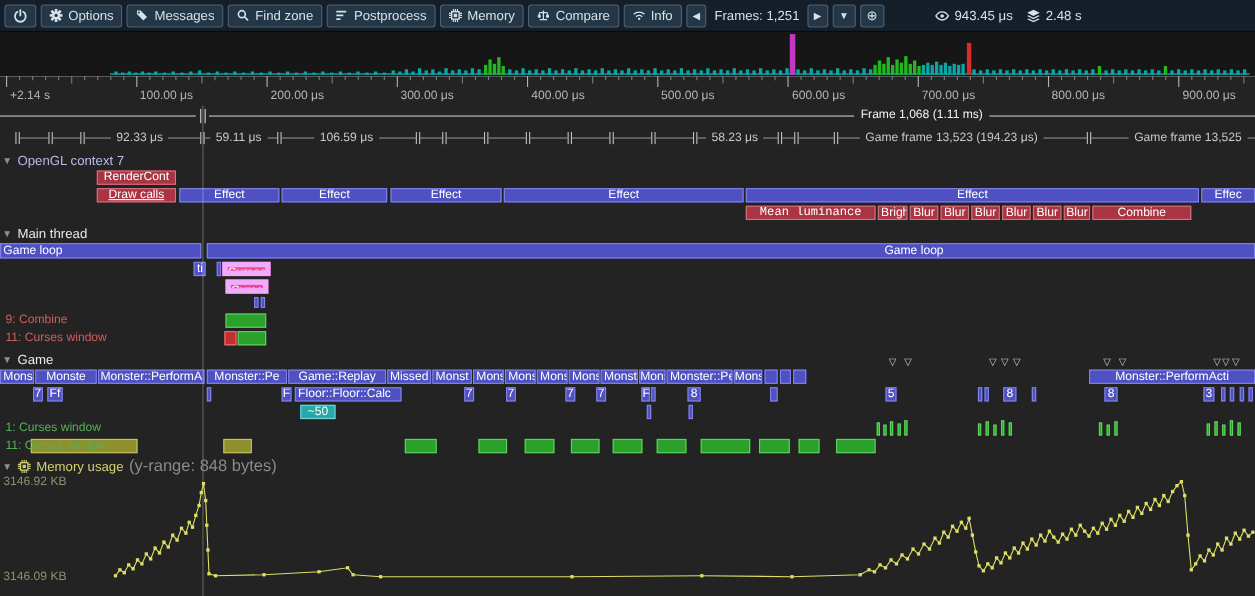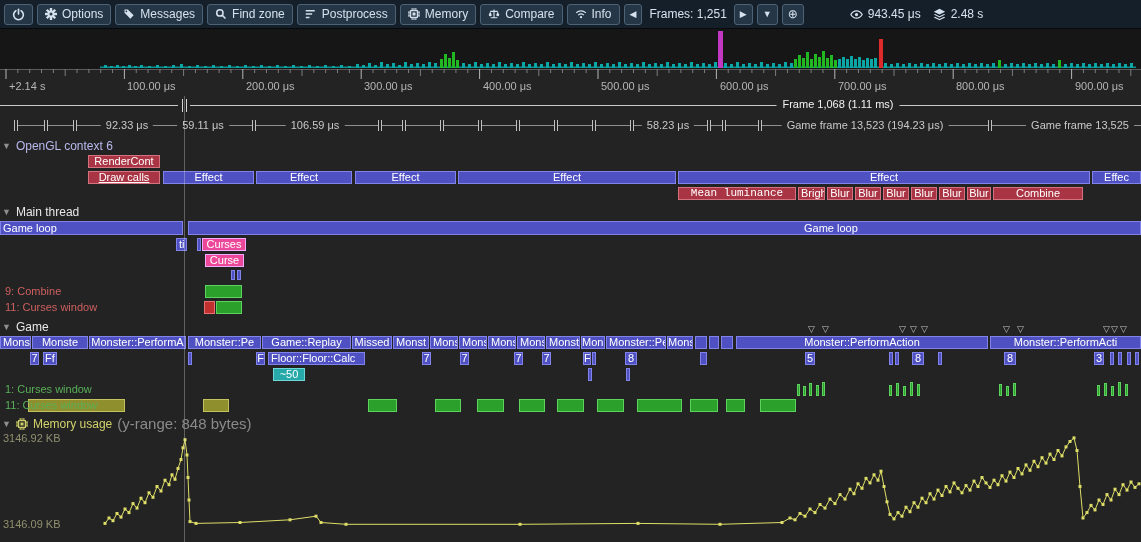--- a/index.html
+++ b/index.html
@@ -33,21 +33,21 @@
 .zone{position:absolute;overflow:hidden;white-space:nowrap;color:#fff;font-size:11px}
 .zc{text-align:center}
 .zl{padding-left:2px}
 .pbar{position:absolute}
 .plab{position:absolute;font-size:11px;line-height:13px;z-index:5;white-space:nowrap}
 .gmark{position:absolute;top:324px;color:#c4c4c4;font-size:9px;z-index:4}
 .memlbl{position:absolute;left:3px;font-size:11px;color:#90906f;z-index:4}
 #memsvg{position:absolute;left:0;top:430px}
 .vline{position:absolute;left:184px;top:96px;width:1px;height:446px;background:rgba(230,230,230,.32);z-index:3}
 </style>
-<style>.zk-b{background:#4f51c3;border:1px solid #8183e8}.zk-r{background:#a93443;border:1px solid #d47280}.zk-t{background:#ec4899;border:1px solid #f0abfc}.zk-t2{background:#27a9a9;border:1px solid #6fd7d7}.zk-g{background:#2ba12b;border:1px solid #5ed25e}.zk-rd{background:#c22f2f;border:1px solid #e87272}.zk-o{background:#8f8f2e;border:1px solid #c2c25e}</style></head>
+<style>.zk-b{background:#4f51c3;border:1px solid #8183e8}.zk-r{background:#a93443;border:1px solid #d47280}.zk-t{background:#ec4899;border:5px solid #f0abfc}.zk-t2{background:#27a9a9;border:1px solid #6fd7d7}.zk-g{background:#2ba12b;border:1px solid #5ed25e}.zk-rd{background:#c22f2f;border:1px solid #e87272}.zk-o{background:#8f8f2e;border:1px solid #c2c25e}</style></head>
 <body>
 
 <div class="toolbar">
   <button class="tbtn power">
       <span class="ic">
         <svg width="13" height="13" viewBox="0 0 16 16">
           <path d="M8 1.5V7.5" stroke="currentColor" stroke-width="2" fill="none" stroke-linecap="round"></path>
           <path d="M4.8 3.4a6 6 0 1 0 6.4 0" stroke="currentColor" stroke-width="2" fill="none" stroke-linecap="round"></path>
         </svg>
       </span>
@@ -499,30 +499,30 @@
     <div class="smark" style="left: 722px;"></div>
     <div class="smark" style="left: 725px;"></div>
     <div class="sline" style="left: 726px; width: 32px;"></div>
     <div class="smark" style="left: 758px;"></div>
     <div class="smark" style="left: 761px;"></div>
     <div class="sline" style="left: 762px; width: 226px;"></div>
     <div class="smark" style="left: 988px;"></div>
     <div class="smark" style="left: 991px;"></div>
     <div class="sline" style="left: 992px; width: 149px;"></div>
     <div class="slabel" style="left: 127px;">92.33 μs</div>
-    <div class="slabel" style="left: 203px;">59.11 μs</div>
+    <div class="slabel" style="left: 217px;">59.11 μs</div>
     <div class="slabel" style="left: 315px;">106.59 μs</div>
     <div class="slabel" style="left: 668px;">58.23 μs</div>
     <div class="slabel" style="left: 865px;">Game frame 13,523 (194.23 μs)</div>
     <div class="slabel" style="left: 1080px; text-align: center;">Game frame 13,525</div>
   </div>
 
 <div class="sechdr" style="top:138px">
   <span class="tri">▼</span>
-  <span class="h-gl">OpenGL context 6</span>
+  <span class="h-gl">OpenGL context 7</span>
 </div>
 <div class="sechdr" style="top:204px">
   <span class="tri">▼</span>
   <span class="h-th">Main thread</span>
 </div>
 <div class="sechdr" style="top:319px">
   <span class="tri">▼</span>
   <span class="h-th">Game</span>
 </div>
 <div class="sechdr" style="top:416px">
@@ -712,21 +712,20 @@
     <div class="zone zk-b zl" style="left: 459px; top: 336px; width: 28px; height: 13px; line-height: 11px;">Monst</div>
     <div class="zone zk-b zl" style="left: 488px; top: 336px; width: 28px; height: 13px; line-height: 11px;">Monst</div>
     <div class="zone zk-b zl" style="left: 517px; top: 336px; width: 28px; height: 13px; line-height: 11px;">Monst</div>
     <div class="zone zk-b zl" style="left: 546px; top: 336px; width: 34px; height: 13px; line-height: 11px;">Monste</div>
     <div class="zone zk-b zc" style="left: 581px; top: 336px; width: 24px; height: 13px; line-height: 11px;">Mons</div>
     <div class="zone zk-b zl" style="left: 606px; top: 336px; width: 60px; height: 13px; line-height: 11px;">Monster::Pe</div>
     <div class="zone zk-b zc" style="left: 667px; top: 336px; width: 26px; height: 13px; line-height: 11px;">Mons</div>
     <div class="zone zk-b zl" style="left: 695px; top: 336px; width: 12px; height: 13px; line-height: 11px;"></div>
     <div class="zone zk-b zl" style="left: 709px; top: 336px; width: 10px; height: 13px; line-height: 11px;"></div>
     <div class="zone zk-b zl" style="left: 721px; top: 336px; width: 12px; height: 13px; line-height: 11px;"></div>
-    <div class="zone zk-b zc" style="left: 736px; top: 336px; width: 252px; height: 13px; line-height: 11px;">Monster::PerformAction</div>
     <div class="zone zk-b zc" style="left: 990px; top: 336px; width: 151px; height: 13px; line-height: 11px;">Monster::PerformActi</div>
     <div class="zone zk-b zc" style="left: 30px; top: 352px; width: 9px; height: 13px; line-height: 11px;">7</div>
     <div class="zone zk-b zc" style="left: 43px; top: 352px; width: 14px; height: 13px; line-height: 11px;">Ff</div>
     <div class="zone zk-b zl" style="left: 188px; top: 352px; width: 3px; height: 13px; line-height: 11px;"></div>
     <div class="zone zk-b zc" style="left: 256px; top: 352px; width: 9px; height: 13px; line-height: 11px;">F</div>
     <div class="zone zk-b zl" style="left: 268px; top: 352px; width: 97px; height: 13px; line-height: 11px;">Floor::Floor::Calc</div>
     <div class="zone zk-b zc" style="left: 422px; top: 352px; width: 9px; height: 13px; line-height: 11px;">7</div>
     <div class="zone zk-b zc" style="left: 460px; top: 352px; width: 9px; height: 13px; line-height: 11px;">7</div>
     <div class="zone zk-b zc" style="left: 514px; top: 352px; width: 9px; height: 13px; line-height: 11px;">7</div>
     <div class="zone zk-b zc" style="left: 542px; top: 352px; width: 9px; height: 13px; line-height: 11px;">7</div>

